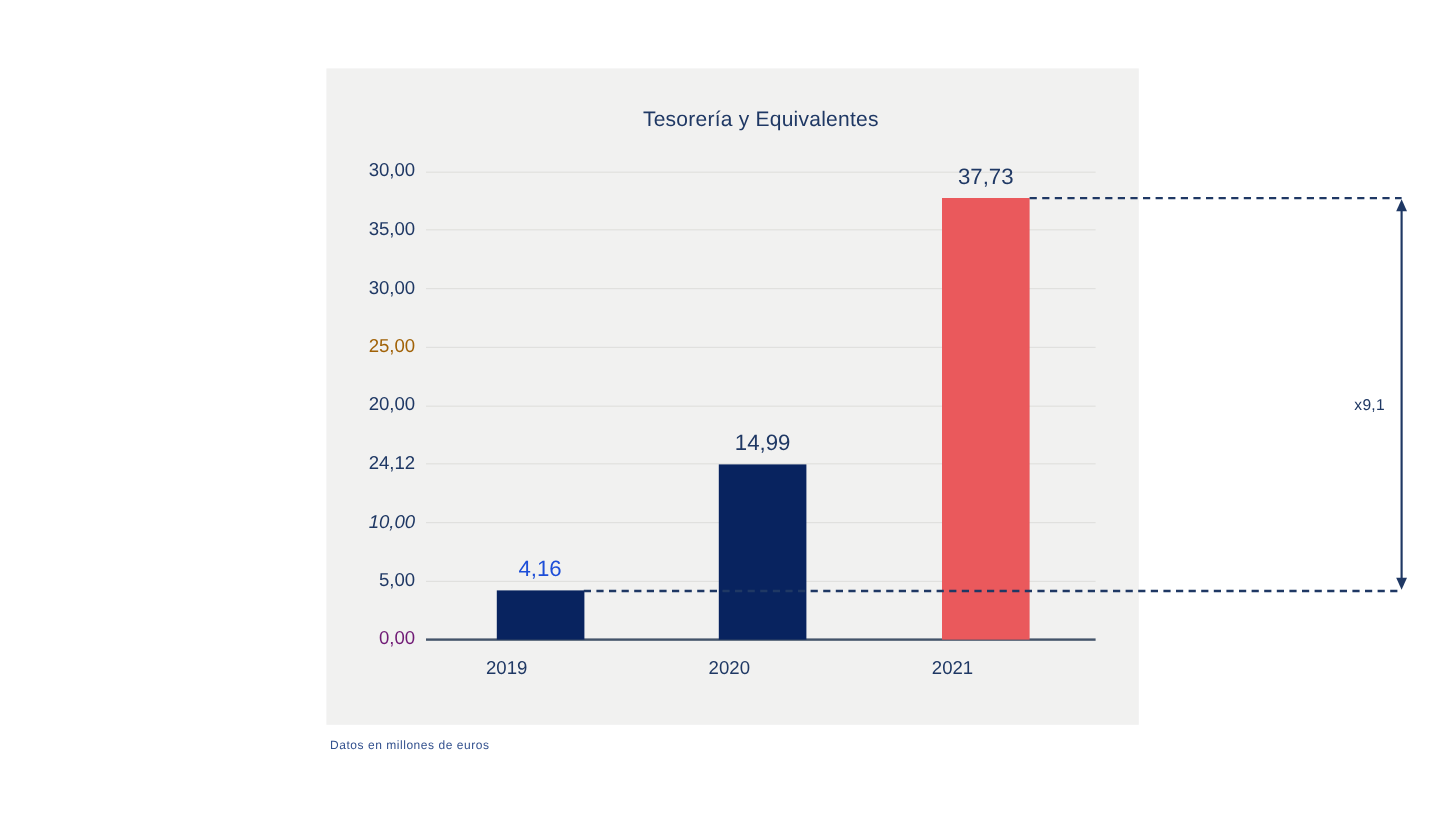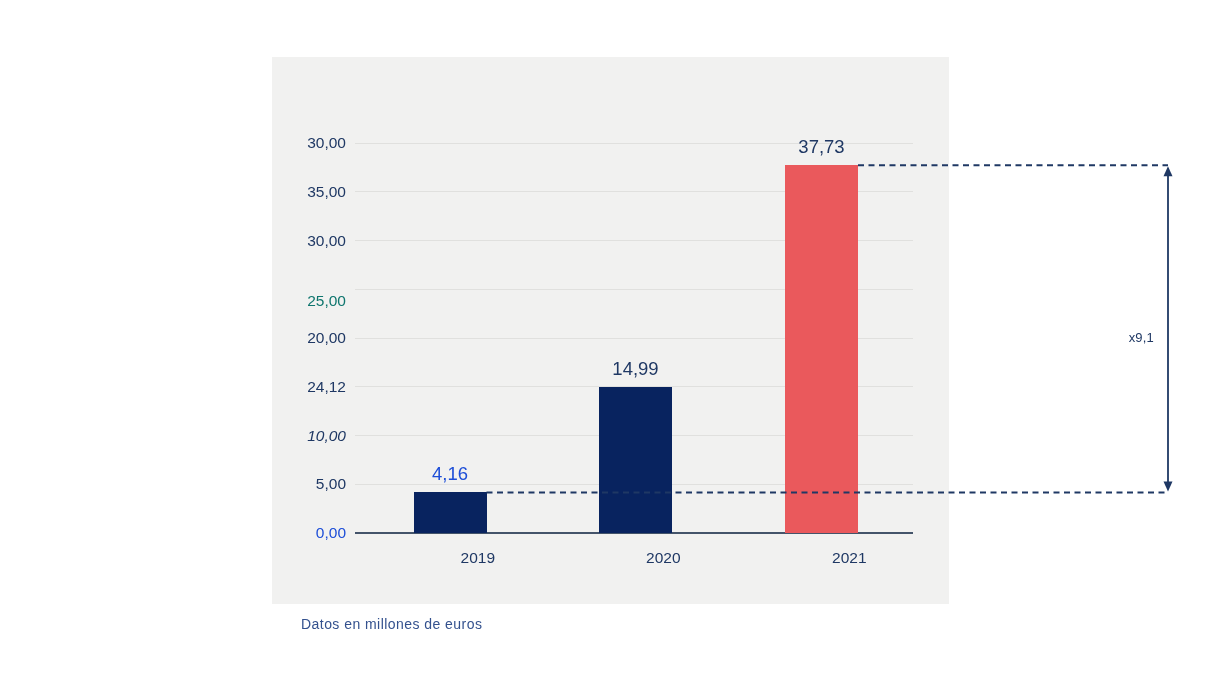--- a/index.html
+++ b/index.html
@@ -6,52 +6,53 @@
   .stage {
     position:relative; width:1206px; height:686px; background:#ffffff;
     font-family:"Liberation Sans", sans-serif; overflow:hidden;
   }
   .panel { position:absolute; left:272px; top:57px; width:677px; height:547px; }
   .chart-title {
     position:absolute; left:355px; top:89px; width:558px; text-align:center;
     font-size:17.5px; letter-spacing:0.2px;
   }
   .footer-note {
-    position:absolute; left:275px; top:616px; font-size:14px; letter-spacing:0.45px;margin-left:26px;
+    position:absolute; left:275px; top:616px; font-size:10px; letter-spacing:0.45px;
   }
   .multiplier-label {
     position:absolute; left:1084px; top:330px; width:70px; text-align:right;
     font-size:13px; letter-spacing:0.2px;
   }
   .chart-layer, .overlay { position:absolute; left:0; top:0; width:1206px; height:686px; }
   .overlay { pointer-events:none; }
   .ytick { position:absolute; width:56px; text-align:right; font-size:15.5px; }
-  .xtick { position:absolute; width:90px; text-align:right; font-size:15.5px; }
+  .xtick { position:absolute; width:90px; text-align:left; font-size:15.5px; }
   .gridline { position:absolute; height:1px; }
   .axisline { position:absolute; height:2px; }
   .bar { position:absolute; }
   .bar-value { position:absolute; width:120px; text-align:center; font-size:18.5px; }
 </style>
 </head>
 <body>
 
 <div class="stage">
   <div class="panel" style="background: rgb(241, 241, 240);"></div>
+  <div class="chart-title" style="color: rgb(31, 56, 100);">Tesorería y Equivalentes</div>
   <div class="chart-layer" id="chart-layer">
-      <div class="ytick" style="left: 290px; top: 524px; color: #1d4ed8;">0,00</div>
+      <div class="ytick" style="left: 290px; top: 524px; color: #701a75;">0,00</div>
       <div class="gridline" style="left: 355px; top: 483.8px; width: 558px; background: rgb(224, 224, 222);"></div>
       <div class="ytick" style="left: 290px; top: 475.3px; color: rgb(31, 56, 100);">5,00</div>
       <div class="gridline" style="left: 355px; top: 435px; width: 558px; background: rgb(224, 224, 222);"></div>
       <div class="ytick" style="left: 290px; top: 426.5px; color: rgb(31, 56, 100); font-style: italic;">10,00</div>
       <div class="gridline" style="left: 355px; top: 386.3px; width: 558px; background: rgb(224, 224, 222);"></div>
       <div class="ytick" style="left: 290px; top: 377.8px; color: rgb(31, 56, 100);">24,12</div>
       <div class="gridline" style="left: 355px; top: 337.5px; width: 558px; background: rgb(224, 224, 222);"></div>
       <div class="ytick" style="left: 290px; top: 329px; color: rgb(31, 56, 100);">20,00</div>
       <div class="gridline" style="left: 355px; top: 288.8px; width: 558px; background: rgb(224, 224, 222);"></div>
-      <div class="ytick" style="left: 290px; top: 280.3px; color: #0f766e; margin-top: 12px;">25,00</div>
+      <div class="ytick" style="left: 290px; top: 280.3px; color: #a16207;">25,00</div>
       <div class="gridline" style="left: 355px; top: 240px; width: 558px; background: rgb(224, 224, 222);"></div>
       <div class="ytick" style="left: 290px; top: 231.5px; color: rgb(31, 56, 100);">30,00</div>
       <div class="gridline" style="left: 355px; top: 191.3px; width: 558px; background: rgb(224, 224, 222);"></div>
       <div class="ytick" style="left: 290px; top: 182.8px; color: rgb(31, 56, 100);">35,00</div>
       <div class="gridline" style="left: 355px; top: 142.5px; width: 558px; background: rgb(224, 224, 222);"></div>
       <div class="ytick" style="left: 290px; top: 134px; color: rgb(31, 56, 100);">30,00</div>
       <div class="axisline" style="left: 355px; top: 532px; width: 558px; background: rgb(68, 84, 106);"></div>
       <div class="bar" style="left: 413.5px; top: 492.4px; width: 73px; height: 40.6px; background: rgb(8, 35, 95);"></div>
       <div class="bar-value" style="left: 390px; top: 463.4px; color: #1d4ed8;">4,16</div>
       <div class="xtick" style="left: 405px; top: 549px; color: rgb(31, 56, 100);">2019</div>

